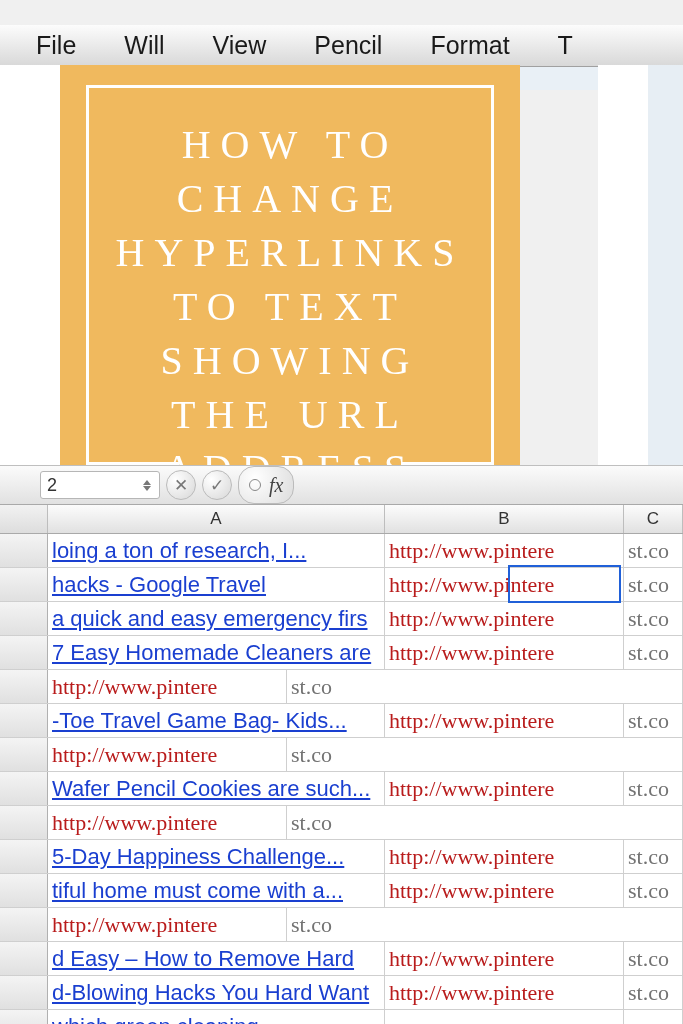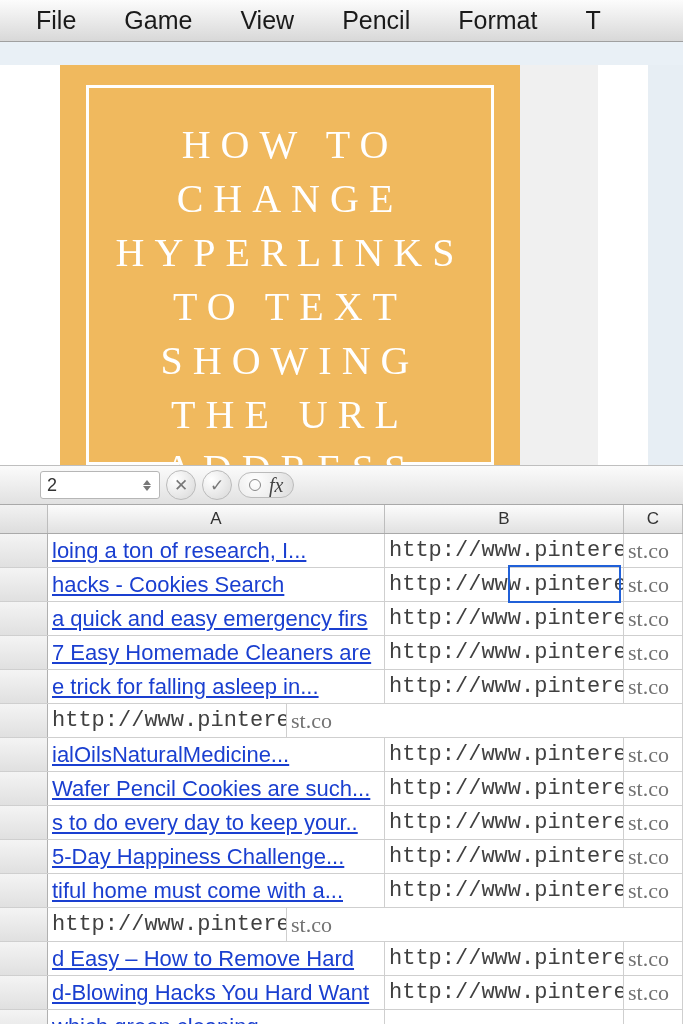--- a/index.html
+++ b/index.html
@@ -1,20 +1,20 @@
 <!DOCTYPE html>
 <html><head>
   <meta charset="utf-8">
   <style>
     * { margin:0; padding:0; box-sizing:border-box; }
     html,body { width:683px; height:1024px; overflow:hidden; font-family:"Helvetica Neue",Arial,sans-serif; }
     body { background:#f0f0f0; position:relative; }
 
     
-    .menubar { height:42px; background:linear-gradient(#fcfcfc,#d8d8d8); border-bottom:1px solid #a0a0a0; display:flex; align-items:center; gap:48px; padding-left:36px; font-size:25px; color:#1a1a1a; }
+    .menubar { height:42px; background:linear-gradient(#fcfcfc,#d8d8d8); border-bottom:1px solid #a0a0a0; display:flex; align-items:center; gap:48px; padding-left:36px; font-size:25px; color:#1a1a1a;margin-top:25px; }
 
     
     .blankbar { height:23px; background:#e9f0f6; }
 
     
     .hero { position:absolute; left:60px; top:65px; width:460px; height:400px; background:#f0b95e; }
     .hero-inner { position:absolute; inset:20px 26px 0 26px; border:3px solid #ffffff; border-bottom:none; }
     .hero-inner::before,
     .hero-inner::after { content:""; position:absolute; bottom:0; width:90px; height:3px; background:#ffffff; }
     .hero-inner::before { left:0; }
@@ -26,54 +26,54 @@
     .hero-site { text-align:center; color:#ffffff; font-style:italic; font-family:"Georgia",serif; font-size:21px; margin-top:10px; letter-spacing:1px; }
 
     
     .formulabar { position:absolute; left:0; top:465px; width:683px; height:40px; background:linear-gradient(#fbfbfb,#e1e1e1); border-top:1px solid #bfbfbf; border-bottom:1px solid #a9a9a9; display:flex; align-items:center; padding-left:40px; gap:6px; }
     .namebox { width:120px; height:28px; background:#ffffff; border:1px solid #b6b6b6; border-radius:3px; display:flex; align-items:center; padding:0 6px; font-size:18px; color:#333; }
     .nb-handle { margin-left:auto; width:12px; display:flex; flex-direction:column; gap:1px; }
     .tri { width:0;height:0;border-left:4px solid transparent;border-right:4px solid transparent; margin:0 auto;}
     .tri.up{border-bottom:5px solid #777;}
     .tri.dn{border-top:5px solid #777;}
     .fb-btn { width:30px; height:30px; border-radius:15px; background:radial-gradient(circle at 30% 30%,#ffffff,#d7d7d7); border:1px solid #bbbbbb; display:flex; align-items:center; justify-content:center; font-size:17px; color:#777; }
-    .pill { display:flex; align-items:center; background:radial-gradient(circle at 30% 30%,#ffffff,#dcdcdc); border:1px solid #bbbbbb; border-radius:16px; height:26px; padding:0 10px; gap:8px; }
+    .pill { display:flex; align-items:center; background:radial-gradient(circle at 30% 30%,#ffffff,#dcdcdc); border:1px solid #bbbbbb; border-radius:16px; height:38px; padding:0 10px; gap:8px; }
     .pill .dot{ width:12px;height:12px;border:1.5px solid #888;border-radius:50%; }
     .pill .fx{ font-style:italic; font-size:20px; color:#444; font-family:"Georgia",serif; }
 
     
     .colheaders { position:absolute; left:0; top:505px; width:683px; height:29px; display:flex; background:linear-gradient(#fcfcfc,#e1e1e1); border-bottom:1px solid #a9a9a9; font-size:17px; color:#333; }
     .colheaders > div { display:flex; align-items:center; justify-content:center; border-right:1px solid #bdbdbd; }
     .ch-corner{ width:48px; border-right:1px solid #bdbdbd; background:linear-gradient(#f2f2f2,#dddddd);}
     .ch-a{ width:337px;} .ch-b{ width:239px;} .ch-c{ flex:1; }
 
     
     .grid { position:absolute; left:0; top:534px; width:683px; }
     .row { display:flex; height:34px; border-bottom:1px solid #cfcfcf; background:#ffffff; }
     .cell { border-right:1px solid #cfcfcf; display:flex; align-items:center; padding:0 4px; font-size:22px; white-space:nowrap; overflow:hidden; }
     .c-rh { width:48px; background:linear-gradient(#f4f4f4,#e0e0e0); justify-content:center; font-size:15px; color:#444; border-right:1px solid #b0b0b0;}
     .c-a  { width:337px; color:#1a3fd0; text-decoration:underline; font-family:Arial,sans-serif; }
-    .c-b  { width:239px; color:#404040; font-family:Liberation Mono, monospace; }
+    .c-b  { width:239px; color:#b91c1c; font-family:Liberation Serif, serif; }
     .c-c  { flex:1; color:#737373; font-family:Liberation Serif, serif; }
 
     
     .leftstrip { position:absolute; left:0; top:65px; width:60px; height:400px; background:#ffffff; }
     .rightstrip{ position:absolute; left:598px; top:65px; width:50px; height:400px; background:#ffffff; }
     .farstrip  { position:absolute; left:648px; top:65px; width:35px; height:440px; background:#e7eef4; }
 
     
     .sel { position:absolute; left:508px; top:565px; width:113px; height:38px; border:2px solid #2060d8; pointer-events:none; }
 
   </style>
 </head>
 <body>
 
 <div class="menubar">
   <span>File</span>
-  <span>Game</span>
+  <span>Will</span>
   <span>View</span>
   <span>Pencil</span>
   <span>Format</span>
   <span>T</span>
 </div>
 
 <div class="blankbar"></div>
 
 <div class="leftstrip"></div>
 <div class="rightstrip"></div>
@@ -120,62 +120,60 @@
 
 <div class="grid" id="grid">
     <div class="row">
       <div class="cell c-rh"></div>
       <div class="cell c-a">loing a ton of research, I...</div>
       <div class="cell c-b">http://www.pintere</div>
       <div class="cell c-c">st.co</div>
     </div>
     <div class="row">
       <div class="cell c-rh"></div>
-      <div class="cell c-a"> hacks - Cookies Search</div>
+      <div class="cell c-a"> hacks - Google Travel</div>
       <div class="cell c-b">http://www.pintere</div>
       <div class="cell c-c">st.co</div>
     </div>
     <div class="row">
       <div class="cell c-rh"></div>
       <div class="cell c-a">a quick and easy emergency firs</div>
       <div class="cell c-b">http://www.pintere</div>
       <div class="cell c-c">st.co</div>
     </div>
     <div class="row">
       <div class="cell c-rh"></div>
       <div class="cell c-a">7 Easy Homemade Cleaners are</div>
       <div class="cell c-b">http://www.pintere</div>
       <div class="cell c-c">st.co</div>
     </div>
     <div class="row">
       <div class="cell c-rh"></div>
-      <div class="cell c-a">e trick for falling asleep in...</div>
-      <div class="cell c-b">http://www.pintere</div>
-      <div class="cell c-c">st.co</div>
-    </div>
-    <div class="row">
-      <div class="cell c-rh"></div>
-      <div class="cell c-b">http://www.pintere</div>
-      <div class="cell c-c">st.co</div>
-    </div>
-    <div class="row">
-      <div class="cell c-rh"></div>
-      <div class="cell c-a">ialOilsNaturalMedicine...</div>
+      <div class="cell c-b">http://www.pintere</div>
+      <div class="cell c-c">st.co</div>
+    </div>
+    <div class="row">
+      <div class="cell c-rh"></div>
+      <div class="cell c-a">-Toe Travel Game Bag- Kids...</div>
+      <div class="cell c-b">http://www.pintere</div>
+      <div class="cell c-c">st.co</div>
+    </div>
+    <div class="row">
+      <div class="cell c-rh"></div>
       <div class="cell c-b">http://www.pintere</div>
       <div class="cell c-c">st.co</div>
     </div>
     <div class="row">
       <div class="cell c-rh"></div>
       <div class="cell c-a">Wafer Pencil Cookies are such...</div>
       <div class="cell c-b">http://www.pintere</div>
       <div class="cell c-c">st.co</div>
     </div>
     <div class="row">
       <div class="cell c-rh"></div>
-      <div class="cell c-a">s to do every day to keep your..</div>
       <div class="cell c-b">http://www.pintere</div>
       <div class="cell c-c">st.co</div>
     </div>
     <div class="row">
       <div class="cell c-rh"></div>
       <div class="cell c-a">5-Day Happiness Challenge...</div>
       <div class="cell c-b">http://www.pintere</div>
       <div class="cell c-c">st.co</div>
     </div>
     <div class="row">

